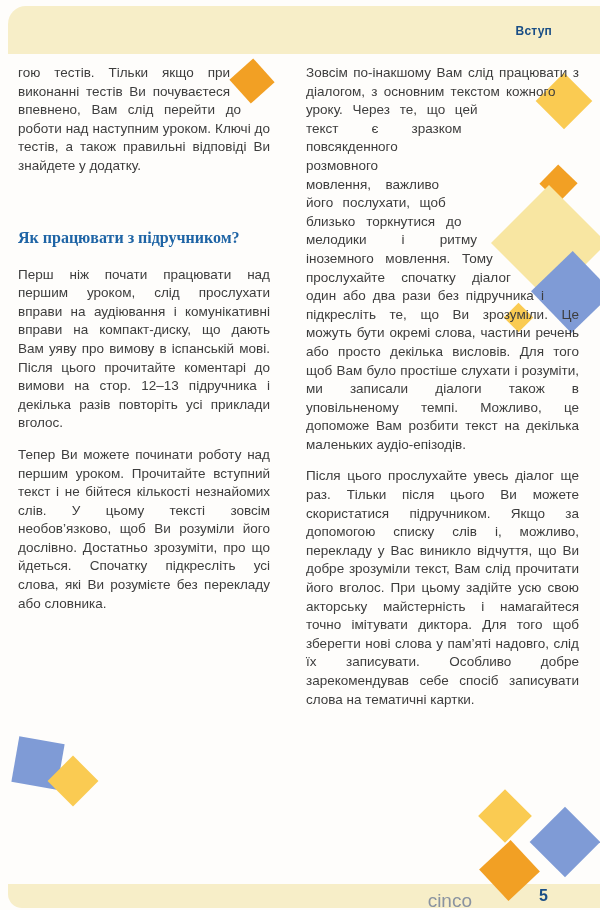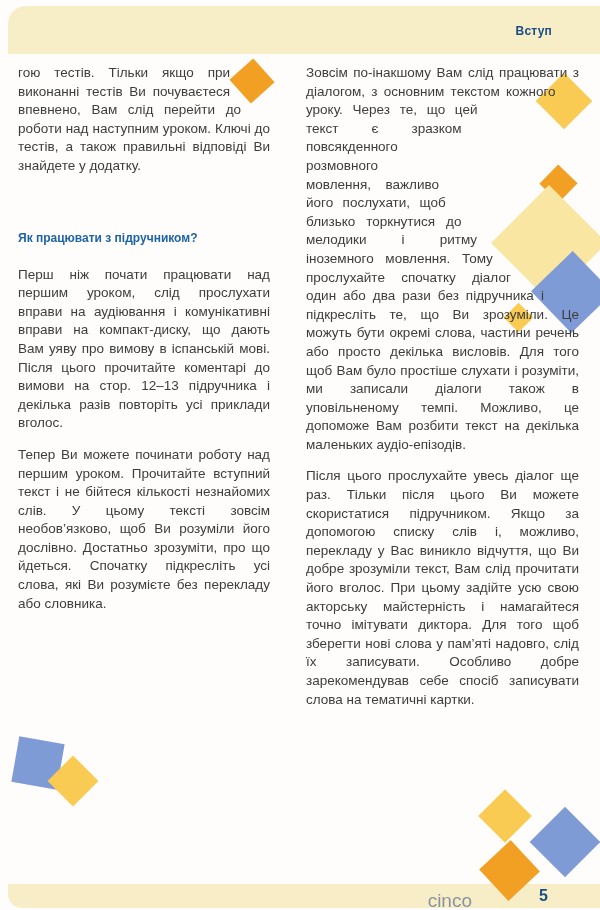--- a/index.html
+++ b/index.html
@@ -25,22 +25,22 @@
   }
   .diamond{position:absolute;z-index:1;}
   .col{
     position:absolute;z-index:2;top:64px;color:#3d3d3d;
     font-size:13.5px;line-height:18.6px;text-align:justify;
   }
   .col-left{left:18px;width:252px;}
   .col-right{left:287px;width:273px;margin-left:19px;}
   .col p{margin:0 0 13px 0;}
   .section-heading{
-    color:#1e64a5;font-size:12px;font-weight:bold;
-    margin:52px 0 18px 0;text-align:left;line-height:20px;
+    color:#1e64a5;font-size:16px;font-weight:bold;
+    margin:52px 0 18px 0;text-align:left;line-height:20px;font-family:Liberation Serif, serif;
   }
   .gap-before{margin-top:16px;}
   
   .fl{display:block;}
   .fl-l1{float:right;width:40px;height:44px;
     shape-outside:polygon(100% 0%,10% 0%,0% 40%,60% 100%,100% 100%);shape-margin:5px;}
   .fl-r1{float:right;width:140px;height:232px;shape-margin:7px;
     shape-outside:polygon(100% 0%,100% 18%,37% 22%,0% 48%,42% 78%,58% 88%,100% 100%);}
   .fl-r2{float:right;width:132px;height:148px;shape-margin:6px;
     shape-outside:polygon(100% 0%,100% 9%,56% 15%,52% 44%,14% 64%,2% 84%,0% 100%,100% 100%);}

